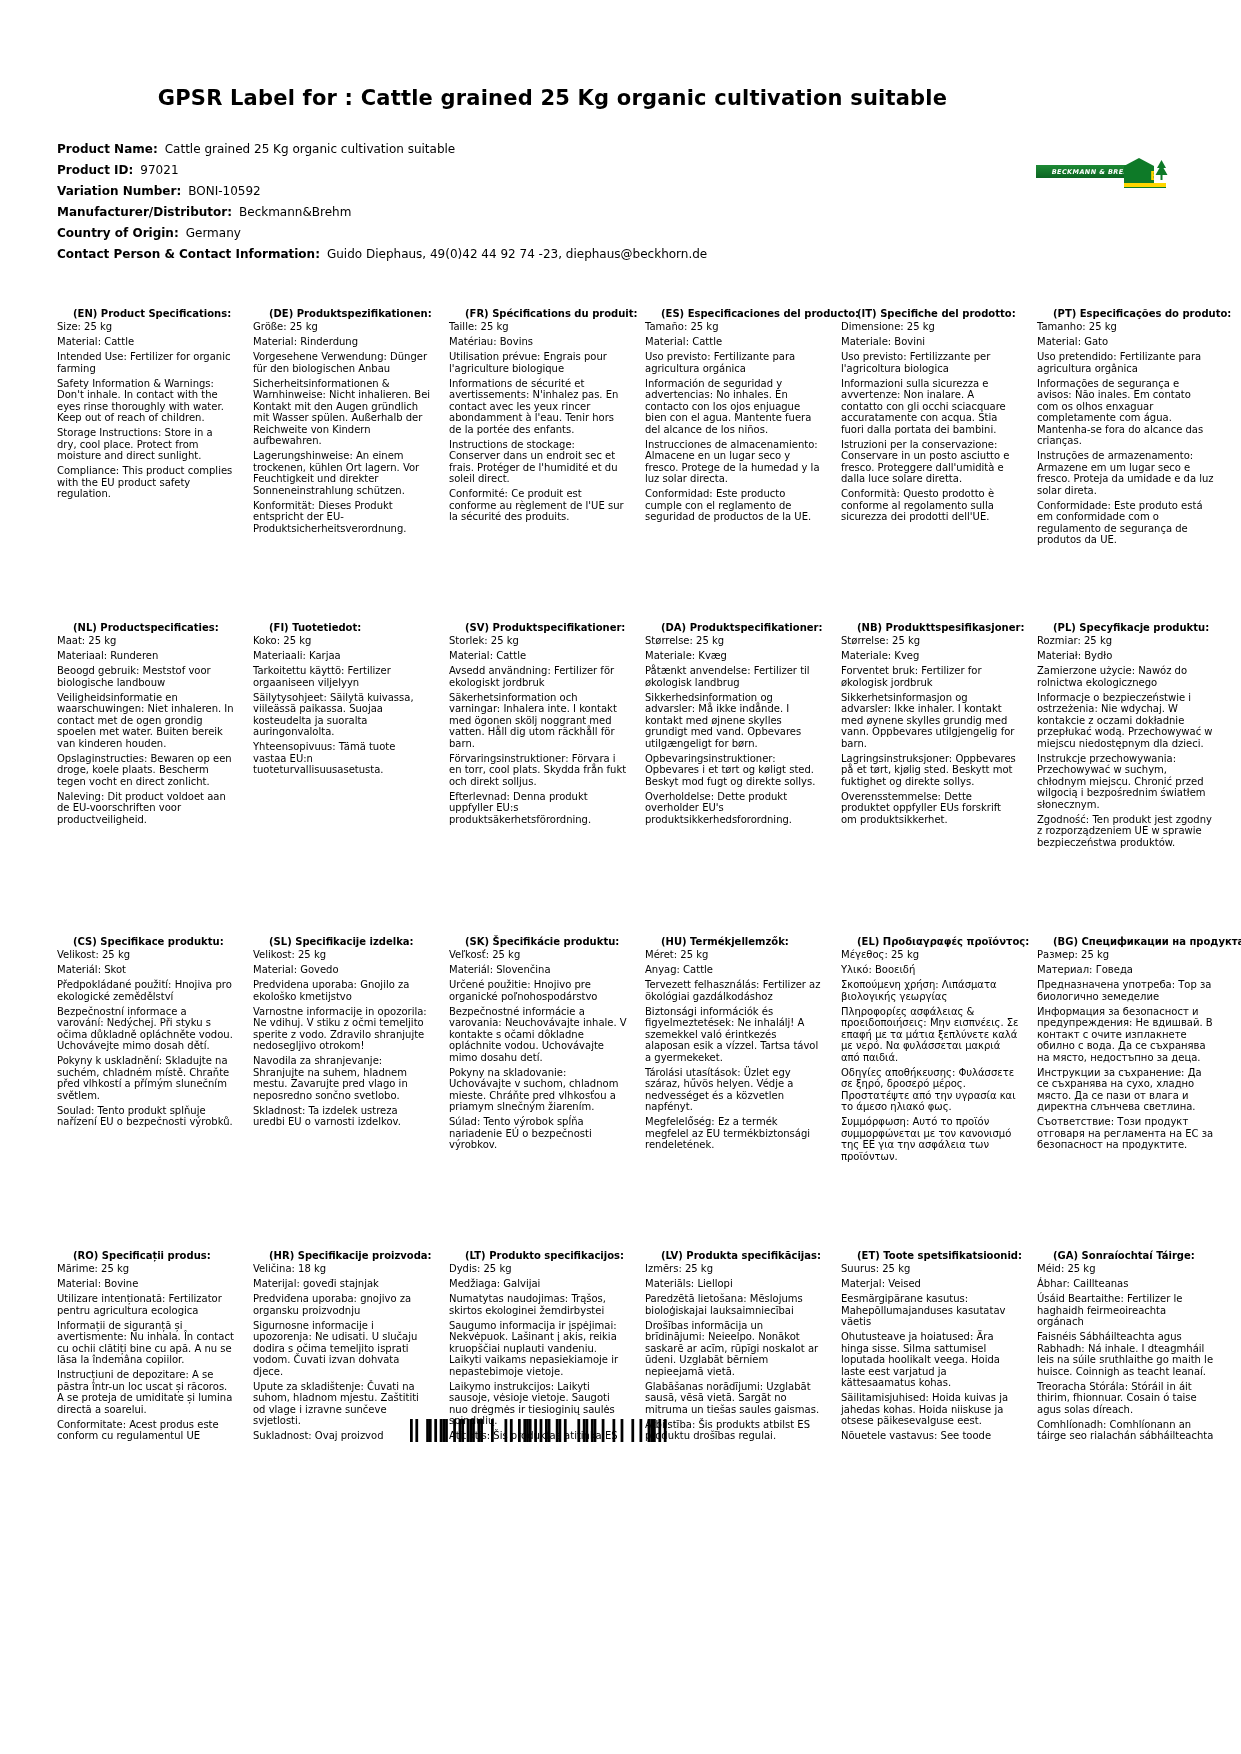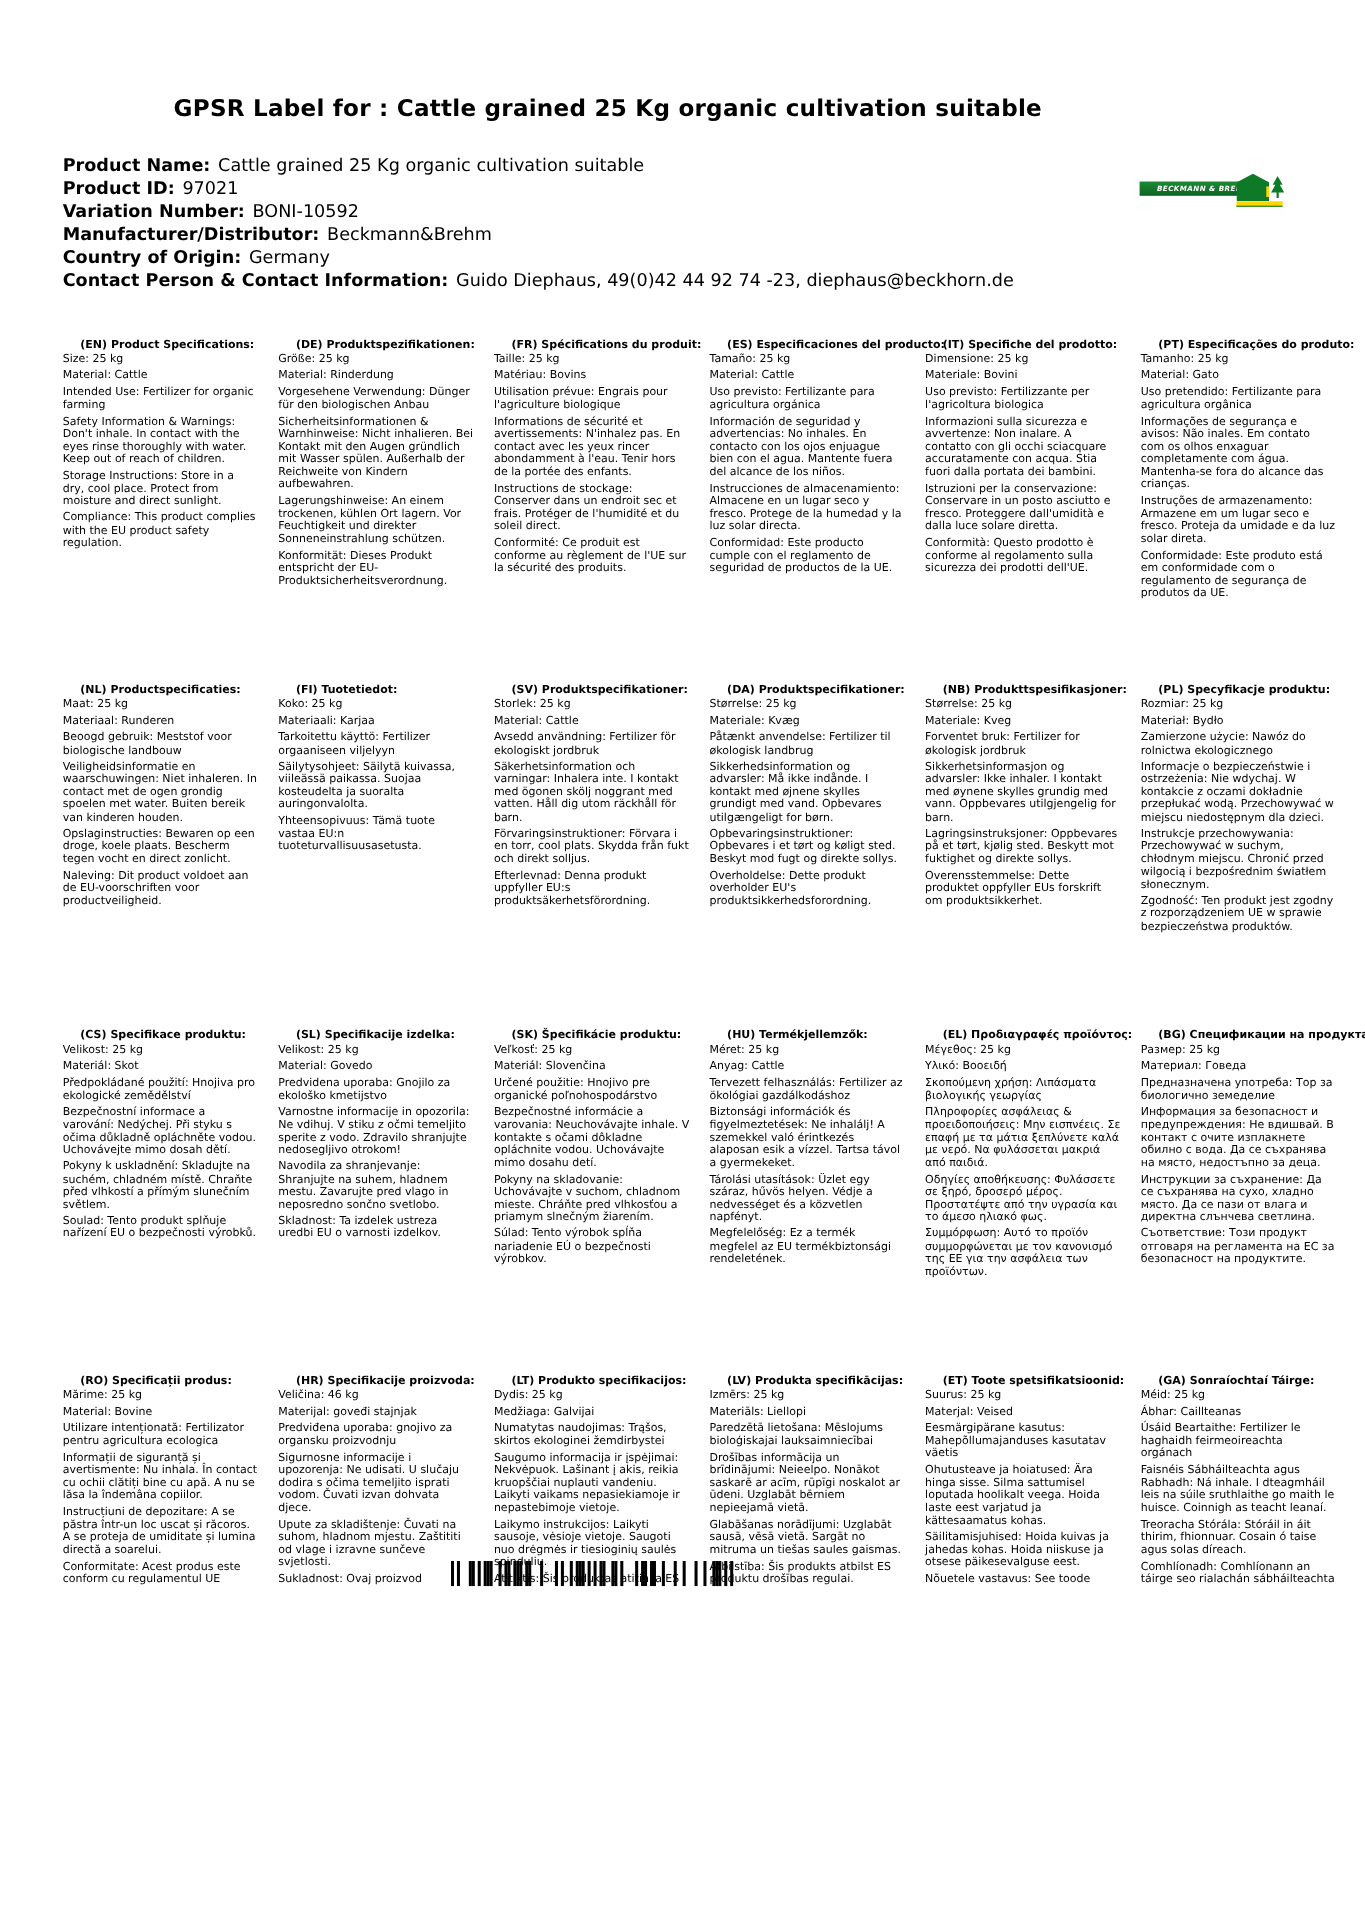--- a/index.html
+++ b/index.html
@@ -2,21 +2,21 @@
 <html><head>
 <meta charset="utf-8">
 <style>
   html,body{margin:0;padding:0;background:#fff;}
   #page{position:relative;width:1241px;height:1442px;background:#fff;color:#000;
         font-family:"DejaVu Sans",sans-serif;overflow:hidden;}
 
   .title{position:absolute;top:72px;left:0;width:1105px;text-align:center;
          font-size:21px;font-weight:bold;letter-spacing:0.2px;}
 
-  .product-info{position:absolute;top:139px;left:57px;font-size:16px;}
+  .product-info{position:absolute;top:139px;left:57px;font-size:12px;}
   .info-line{line-height:21px;white-space:nowrap;}
   .info-label{font-weight:bold;}
   .info-value{margin-left:7px;}
 
   
   .logo{position:absolute;left:1036px;top:158px;width:132px;height:30px;}
   .logo-bar{position:absolute;left:0;top:7px;width:116px;height:13px;
             background:linear-gradient(180deg,#1d8a35,#0c6422);
             display:flex;align-items:center;justify-content:center;}
   .logo-bar-text{color:#fff;font-style:italic;font-weight:bold;font-size:6.5px;
@@ -296,21 +296,21 @@
           <p class="lang-p">Material: Bovine</p>
           <p class="lang-p">Utilizare intenționată: Fertilizator pentru agricultura ecologica</p>
           <p class="lang-p">Informații de siguranță și avertismente: Nu inhala. În contact cu ochii clătiți bine cu apă. A nu se lăsa la îndemâna copiilor.</p>
           <p class="lang-p">Instrucțiuni de depozitare: A se păstra într-un loc uscat și răcoros. A se proteja de umiditate și lumina directă a soarelui.</p>
           <p class="lang-p">Conformitate: Acest produs este conform cu regulamentul UE privind siguranța produselor.</p>
         </div>
       </div>
       <div class="lang-block">
         <p class="lang-heading">(HR) Specifikacije proizvoda:</p>
         <div class="lang-paragraphs">
-          <p class="lang-p">Veličina: 46 kg</p>
+          <p class="lang-p">Veličina: 18 kg</p>
           <p class="lang-p">Materijal: goveđi stajnjak</p>
           <p class="lang-p">Predviđena uporaba: gnojivo za organsku proizvodnju</p>
           <p class="lang-p">Sigurnosne informacije i upozorenja: Ne udisati. U slučaju dodira s očima temeljito isprati vodom. Čuvati izvan dohvata djece.</p>
           <p class="lang-p">Upute za skladištenje: Čuvati na suhom, hladnom mjestu. Zaštititi od vlage i izravne sunčeve svjetlosti.</p>
           <p class="lang-p">Sukladnost: Ovaj proizvod zadovoljava uredbu EU-a o sigurnosti proizvoda.</p>
         </div>
       </div>
       <div class="lang-block">
         <p class="lang-heading">(LT) Produkto specifikacijos:</p>
         <div class="lang-paragraphs">

